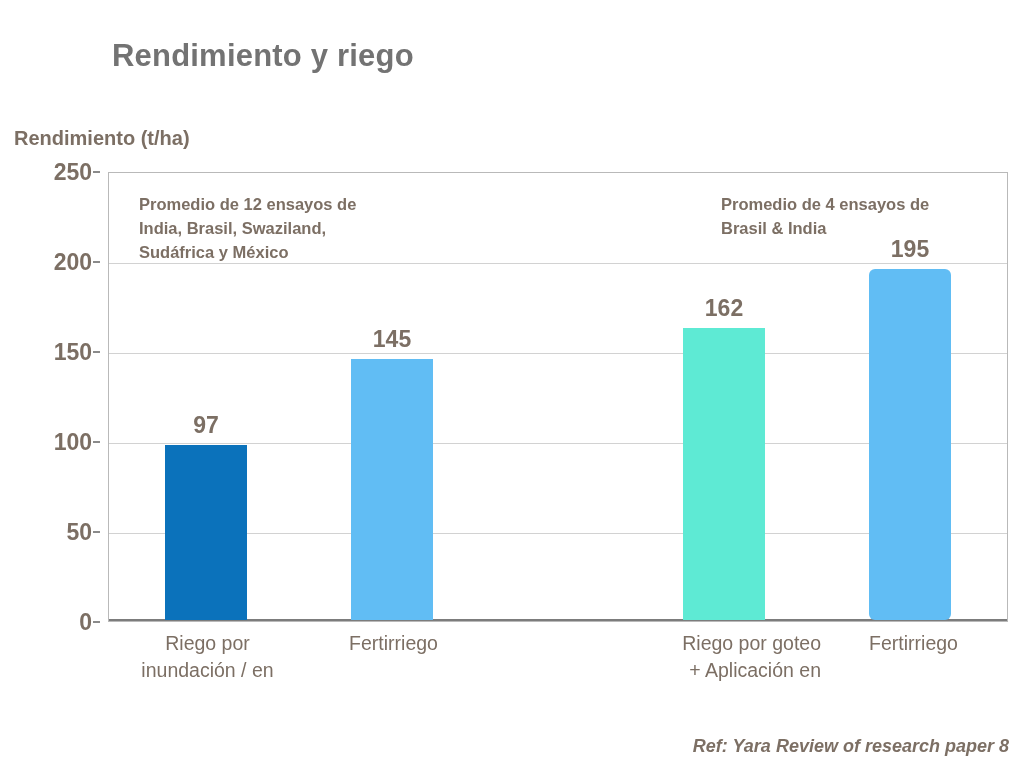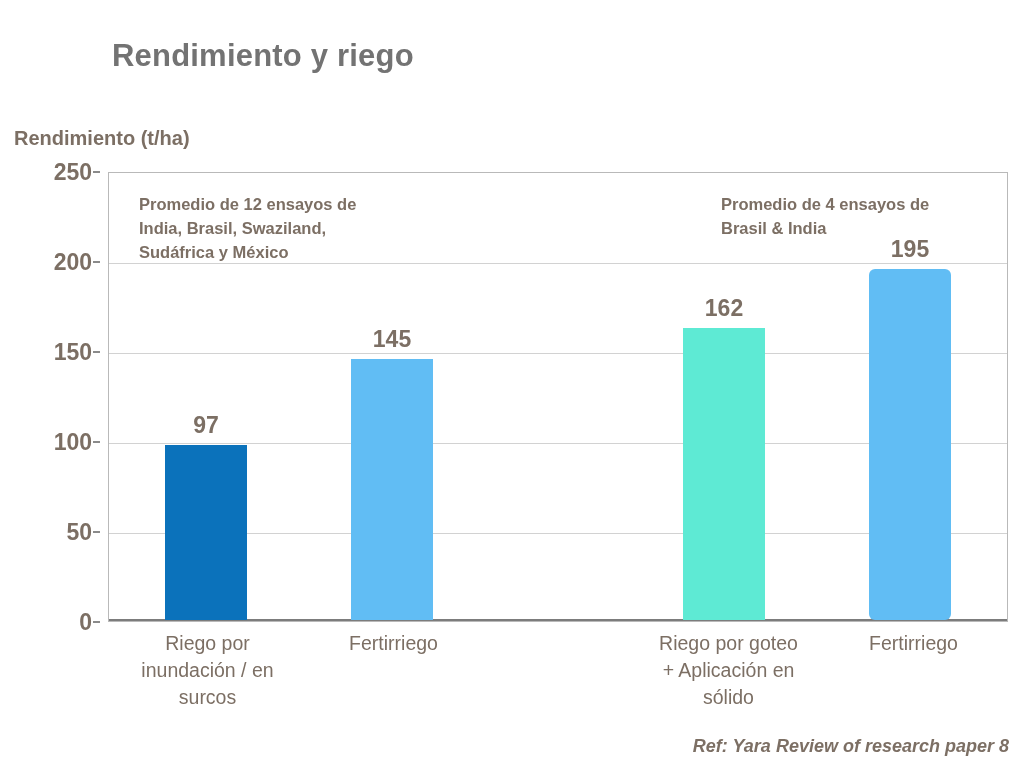--- a/index.html
+++ b/index.html
@@ -211,29 +211,27 @@
         <span class="bar-value">195</span>
       </div>
     </div>
 
   </div>
 
   <div class="cat-labels">
     <div class="cat-label" style="left:12px; width:175px;">
       <div>Riego por</div>
       <div>inundación / en</div>
-      <div>surcos</div>
     </div>
     <div class="cat-label" style="left:198px; width:175px;">
       <div>Fertirriego</div>
     </div>
-    <div class="cat-label" style="left:528px; width:185px;">
+    <div class="cat-label" style="left:528px; width:185px;text-align:right;">
       <div>Riego por goteo</div>
       <div>+ Aplicación en</div>
-      <div>sólido</div>
     </div>
     <div class="cat-label" style="left:718px; width:175px;">
       <div>Fertirriego</div>
     </div>
   </div>
 
   <div class="reference">Ref: Yara Review of research paper 8</div>
 
 </div>
 

